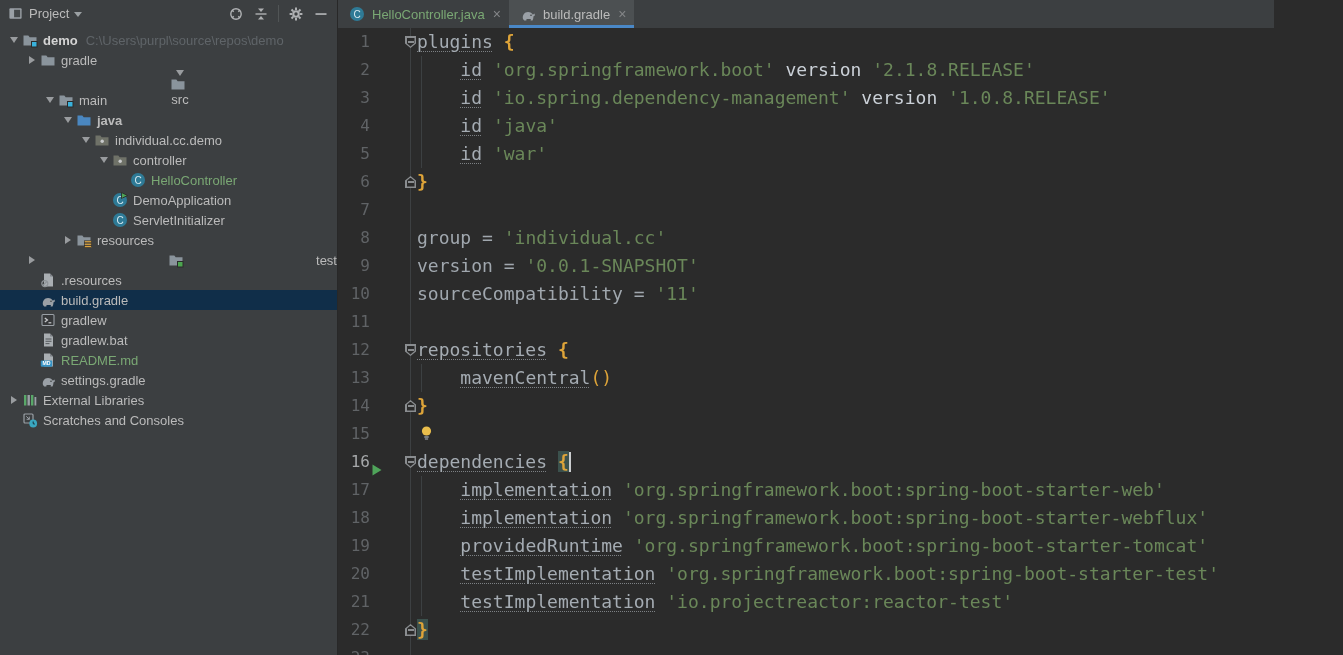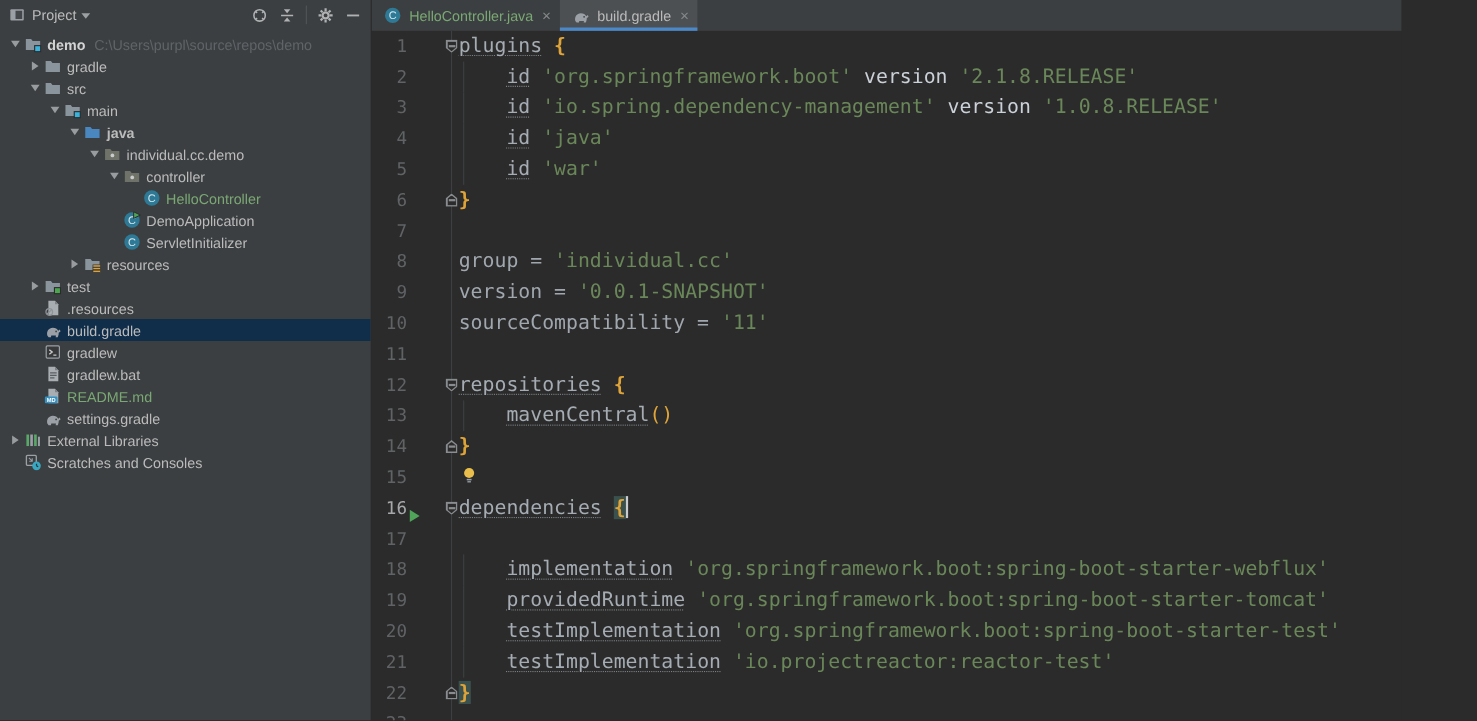--- a/index.html
+++ b/index.html
@@ -139,21 +139,21 @@
           <span class="chev-slot">
             <span class="chev-col"></span>
           </span>
           <span class="tree-icon">
             <svg viewBox="0 0 16 16">
               <path d="M1.5 3.5h4.8l1.4 1.8h6.8v8.2h-13z" fill="#8A949C"></path>
             </svg>
           </span>
           <span class="tree-label">gradle</span>
         </div>
-        <div class="tree-row" style="padding-left: 23px;">
+        <div class="tree-row" style="padding-left: 23px; flex-direction: column;">
           <span class="chev-slot">
             <span class="chev-exp"></span>
           </span>
           <span class="tree-icon">
             <svg viewBox="0 0 16 16">
               <path d="M1.5 3.5h4.8l1.4 1.8h6.8v8.2h-13z" fill="#8A949C"></path>
             </svg>
           </span>
           <span class="tree-label">src</span>
         </div>
@@ -244,21 +244,21 @@
               <path d="M1.5 3.5h4.8l1.4 1.8h6.8v8.2h-13z" fill="#8A949C"></path>
               <g fill="#D9A343" stroke="#2B2B2B" stroke-width="0.6">
                 <rect x="8.5" y="8.8" width="7" height="2"></rect>
                 <rect x="8.5" y="11.2" width="7" height="2"></rect>
                 <rect x="8.5" y="13.6" width="7" height="2"></rect>
               </g>
             </svg>
           </span>
           <span class="tree-label">resources</span>
         </div>
-        <div class="tree-row" style="padding-left: 23px;">
+        <div class="tree-row" style="padding-left: 23px; justify-content: space-between;">
           <span class="chev-slot">
             <span class="chev-col"></span>
           </span>
           <span class="tree-icon">
             <svg viewBox="0 0 16 16">
               <path d="M1.5 3.5h4.8l1.4 1.8h6.8v8.2h-13z" fill="#8A949C"></path>
               <rect x="9.5" y="9.5" width="5.5" height="5.5" fill="#4CA54F" stroke="#2B2B2B" stroke-width="1"></rect>
             </svg>
           </span>
           <span class="tree-label">test</span>
@@ -513,20 +513,21 @@
               <span class="f-inner"></span>
               <span class="f-minus"></span>
             </span>
           </span>
           <span class="code-text"><span class="sg-method">dependencies</span><span class="sg-plain"> </span><span class="sg-brace sg-hl">{</span><span class="caret-bar"></span></span>
         </div>
         <div class="code-line">
           <span class="gutter">
             <span class="ln">17</span>
           </span>
+          <span class="code-text"><span class="guide"></span><span class="sg-plain">    </span><span class="sg-method">implementation</span><span class="sg-plain"> </span><span class="sg-string">'org.springframework.boot:spring-boot-starter-web'</span></span>
         </div>
         <div class="code-line">
           <span class="gutter">
             <span class="ln">18</span>
           </span>
           <span class="code-text"><span class="guide"></span><span class="sg-plain">    </span><span class="sg-method">implementation</span><span class="sg-plain"> </span><span class="sg-string">'org.springframework.boot:spring-boot-starter-webflux'</span></span>
         </div>
         <div class="code-line">
           <span class="gutter">
             <span class="ln">19</span>

